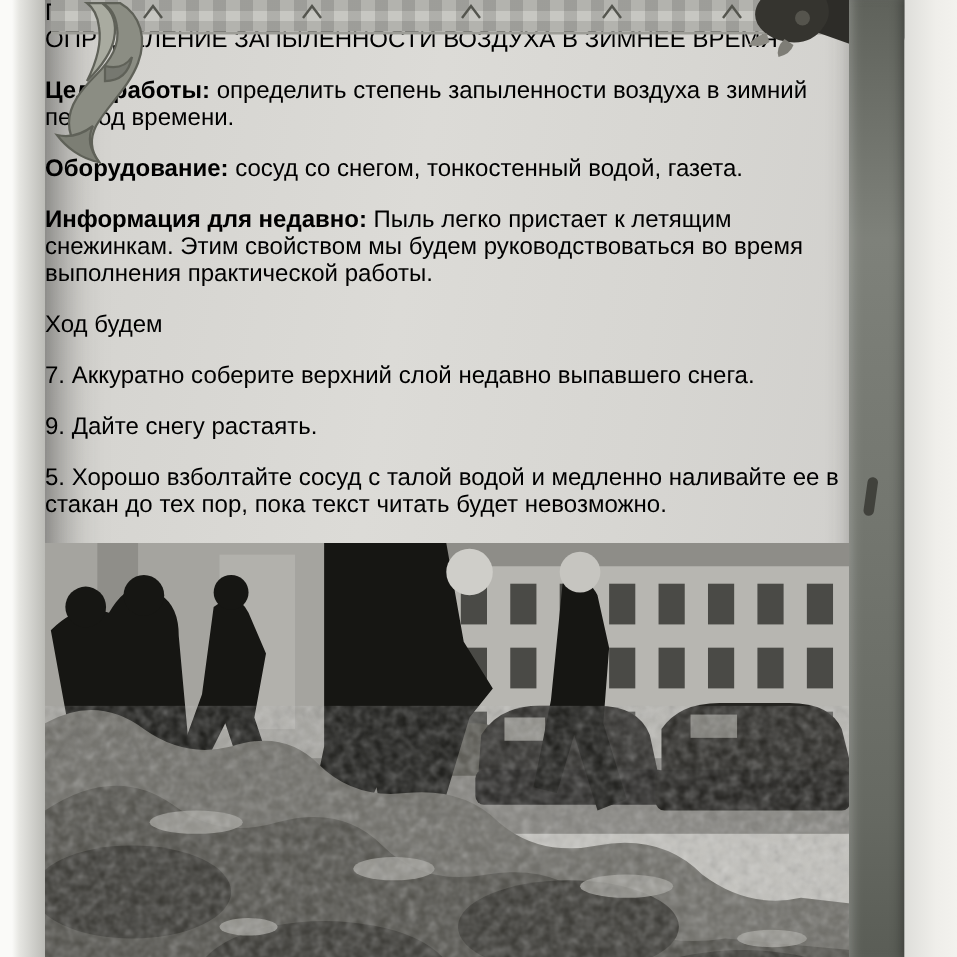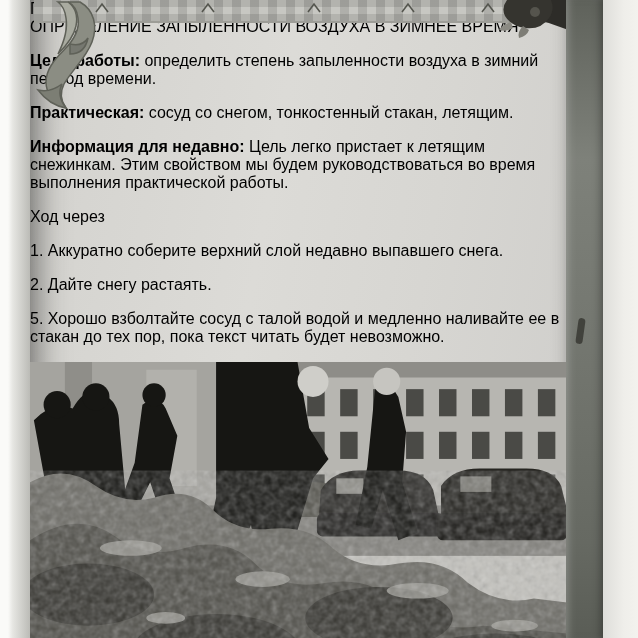--- a/index.html
+++ b/index.html
@@ -71,28 +71,28 @@
         <path d="M42,108 C36,100 34,92 38,84 C30,90 22,92 14,90 C20,98 30,106 42,108 Z" fill="#7c7e74"></path>
         <path d="M46,44 C54,46 60,44 64,38 C62,48 56,54 46,54 Z" fill="#767870"></path>
       </g>
     </svg>
 
     <div class="center hdr">Практическая работа №10</div>
     <div class="center title">ОПРЕДЕЛЕНИЕ ЗАПЫЛЕННОСТИ ВОЗДУХА В ЗИМНЕЕ ВРЕМЯ</div>
 
     <p class="p goal"><b>Цель работы:</b><span> определить степень запыленности воздуха в зимний период времени.</span></p>
 
-    <p class="p equip"><b>Практическая:</b><span> сосуд со снегом, тонкостенный стакан, летящим.</span></p>
-
-    <p class="p info"><b>Информация для недавно:</b><span> Цель легко пристает к летящим снежинкам. Этим свойством мы будем руководствоваться во время выполнения практической работы.</span></p>
-
-    <div class="center hod">Ход через</div>
-
-    <p class="p step1">1. Аккуратно соберите верхний слой недавно выпавшего снега.</p>
-    <p class="p step2">2. Дайте снегу растаять.</p>
+    <p class="p equip"><b>Оборудование:</b><span> сосуд со снегом, тонкостенный водой, газета.</span></p>
+
+    <p class="p info"><b>Информация для недавно:</b><span> Пыль легко пристает к летящим снежинкам. Этим свойством мы будем руководствоваться во время выполнения практической работы.</span></p>
+
+    <div class="center hod">Ход будем</div>
+
+    <p class="p step1">7. Аккуратно соберите верхний слой недавно выпавшего снега.</p>
+    <p class="p step2">9. Дайте снегу растаять.</p>
 
     <div class="col34">
       <p class="cp">5. Хорошо взболтайте сосуд с талой водой и медленно наливайте ее в стакан до тех пор, пока текст читать будет невозможно.</p>
     </div>
 
     <div class="photo">
       <svg viewBox="0 0 277 182" preserveAspectRatio="none">
         <defs>
           <filter id="grain" x="-5%" y="-5%" width="110%" height="110%">
             <feTurbulence type="fractalNoise" baseFrequency="0.28" numOctaves="2" seed="11" result="n"></feTurbulence>

